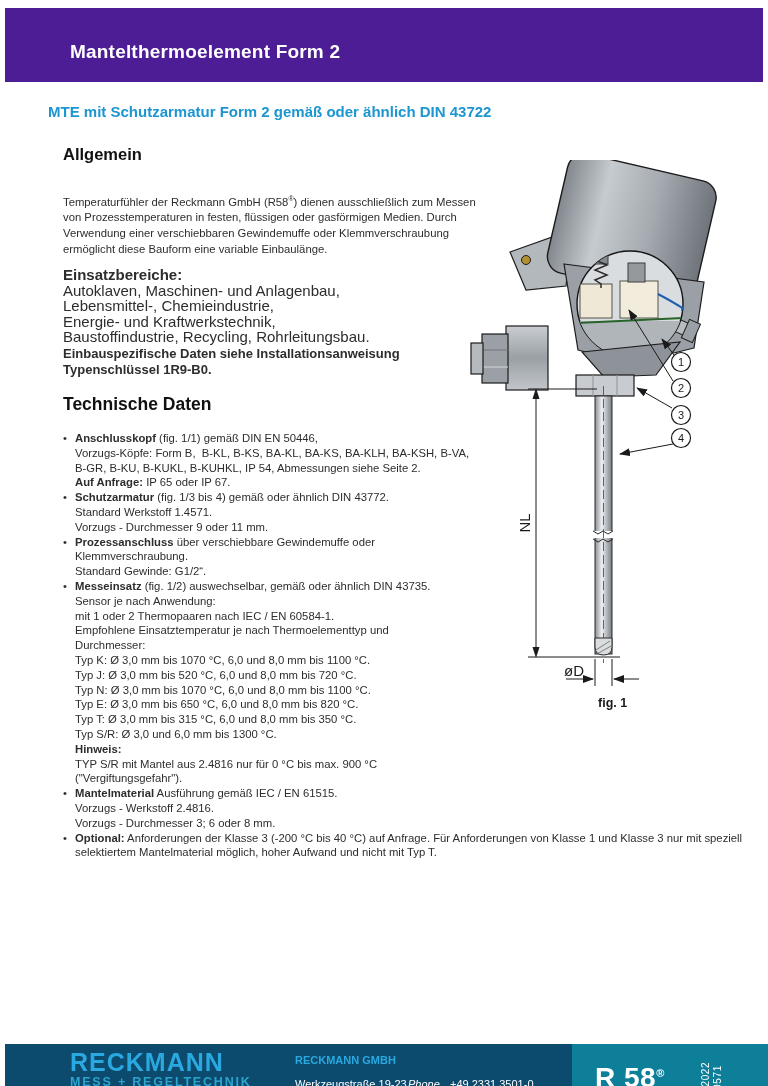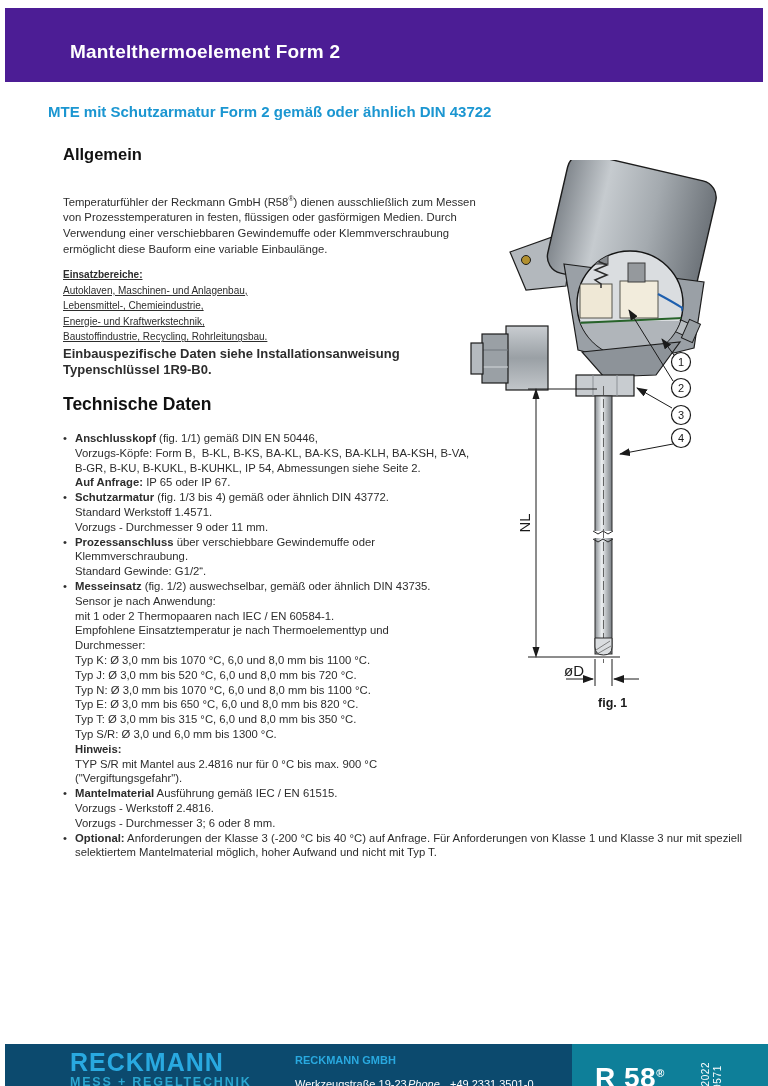--- a/index.html
+++ b/index.html
@@ -10,21 +10,21 @@
   .header-bar{position:absolute;left:5px;top:8px;width:758px;height:74px;background:#4c1d95;}
   .header-title{position:absolute;left:65px;top:33px;font-size:19px;font-weight:bold;color:#ffffff;letter-spacing:.2px;}
 
   .subtitle{position:absolute;left:48px;top:103px;font-size:15px;font-weight:bold;color:#1b96d1;}
   .h-allgemein{position:absolute;left:63px;top:145px;font-size:16.5px;font-weight:bold;color:#111;}
 
   .para{position:absolute;left:63px;top:191px;font-size:11.3px;line-height:15.6px;}
   .para div,.para span{white-space:pre;}
   sup.small{font-size:7px;vertical-align:super;}
 
-  .einsatz{position:absolute;left:63px;top:267px;font-size:10px;line-height:15.6px;text-decoration:underline;}
+  .einsatz{position:absolute;left:63px;top:267px;font-size:15px;line-height:15.6px;}
   .einsatz .bold-line{font-weight:bold;}
   .note{position:absolute;left:63px;top:346px;font-size:13px;line-height:15.6px;font-weight:bold;}
 
   .h-tech{position:absolute;left:63px;top:394px;font-size:17.5px;font-weight:bold;color:#111;}
 
   .bullets{position:absolute;left:63px;top:431px;width:700px;font-size:11.3px;line-height:14.8px;}
   .bullet-item{position:relative;padding-left:12px;}
   .bmark{position:absolute;left:0;top:0;}
   .b{font-weight:bold;}
   .ln{white-space:pre;}

